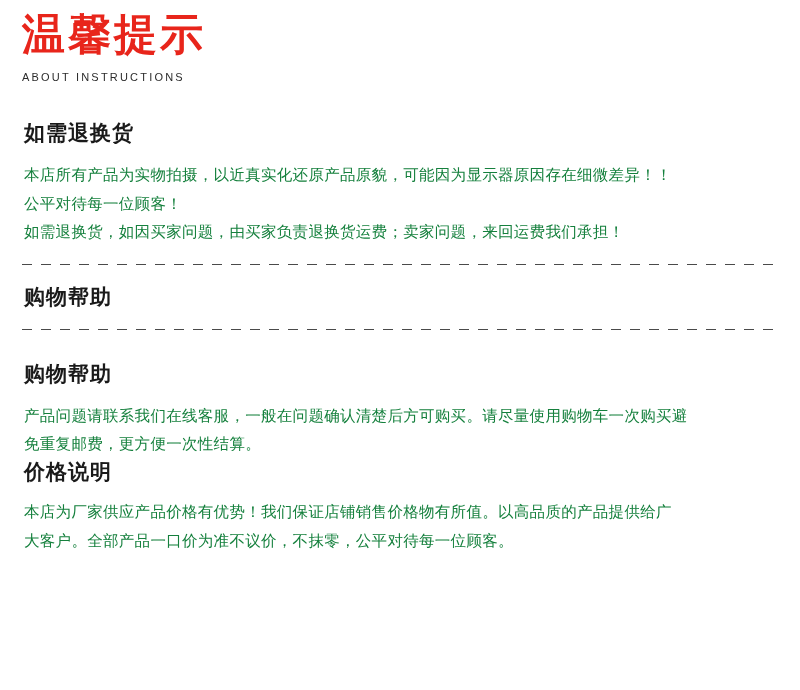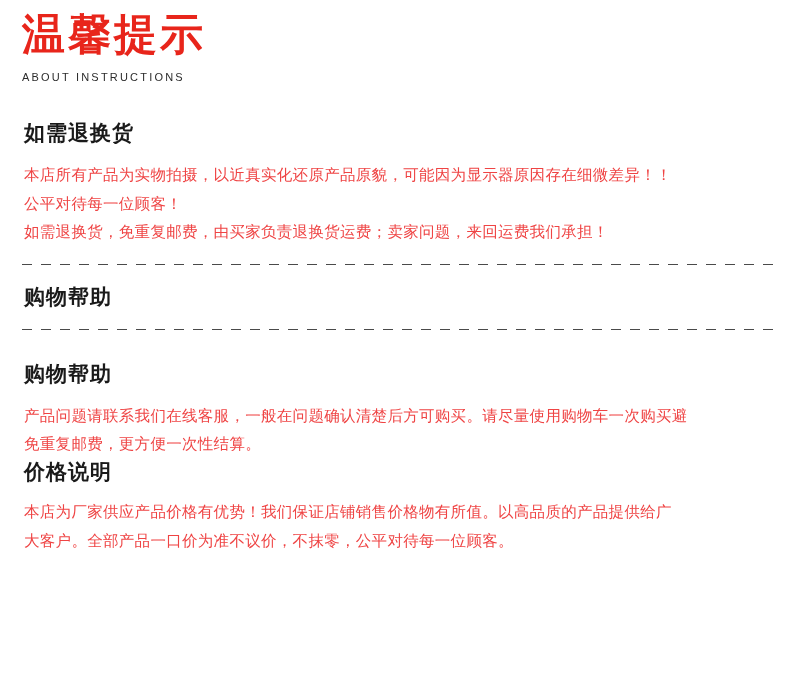--- a/index.html
+++ b/index.html
@@ -50,21 +50,21 @@
     font-size: 21px;
     font-weight: bold;
     color: #1a1a1a;
     letter-spacing: 1px;
     margin: 0 0 14px 0;
     padding-left: 2px;
   }
   .section-body {
     font-size: 15.5px;
     line-height: 1.82;
-    color: #ef4444;
+    color: #15803d;
     letter-spacing: 0.3px;
     padding-left: 2px;
   }
   .section-body p {
     margin: 0;
   }
   .divider {
     height: 1px;
     margin: 18px 0 18px 0;
     background-image: repeating-linear-gradient(
@@ -90,21 +90,21 @@
     <div class="header-sub">ABOUT INSTRUCTIONS</div>
   </div>
 
   <div class="sections">
 
     <div class="section sec-1">
       <h2 class="section-title">如需退换货</h2>
       <div class="section-body">
         <p>本店所有产品为实物拍摄，以近真实化还原产品原貌，可能因为显示器原因存在细微差异！！</p>
         <p>公平对待每一位顾客！</p>
-        <p>如需退换货，免重复邮费，由买家负责退换货运费；卖家问题，来回运费我们承担！</p>
+        <p>如需退换货，如因买家问题，由买家负责退换货运费；卖家问题，来回运费我们承担！</p>
       </div>
     </div>
 
     <div class="divider"></div>
 
     <div class="section sec-2">
       <h2 class="section-title">购物帮助</h2>
     </div>
 
     <div class="divider"></div>

